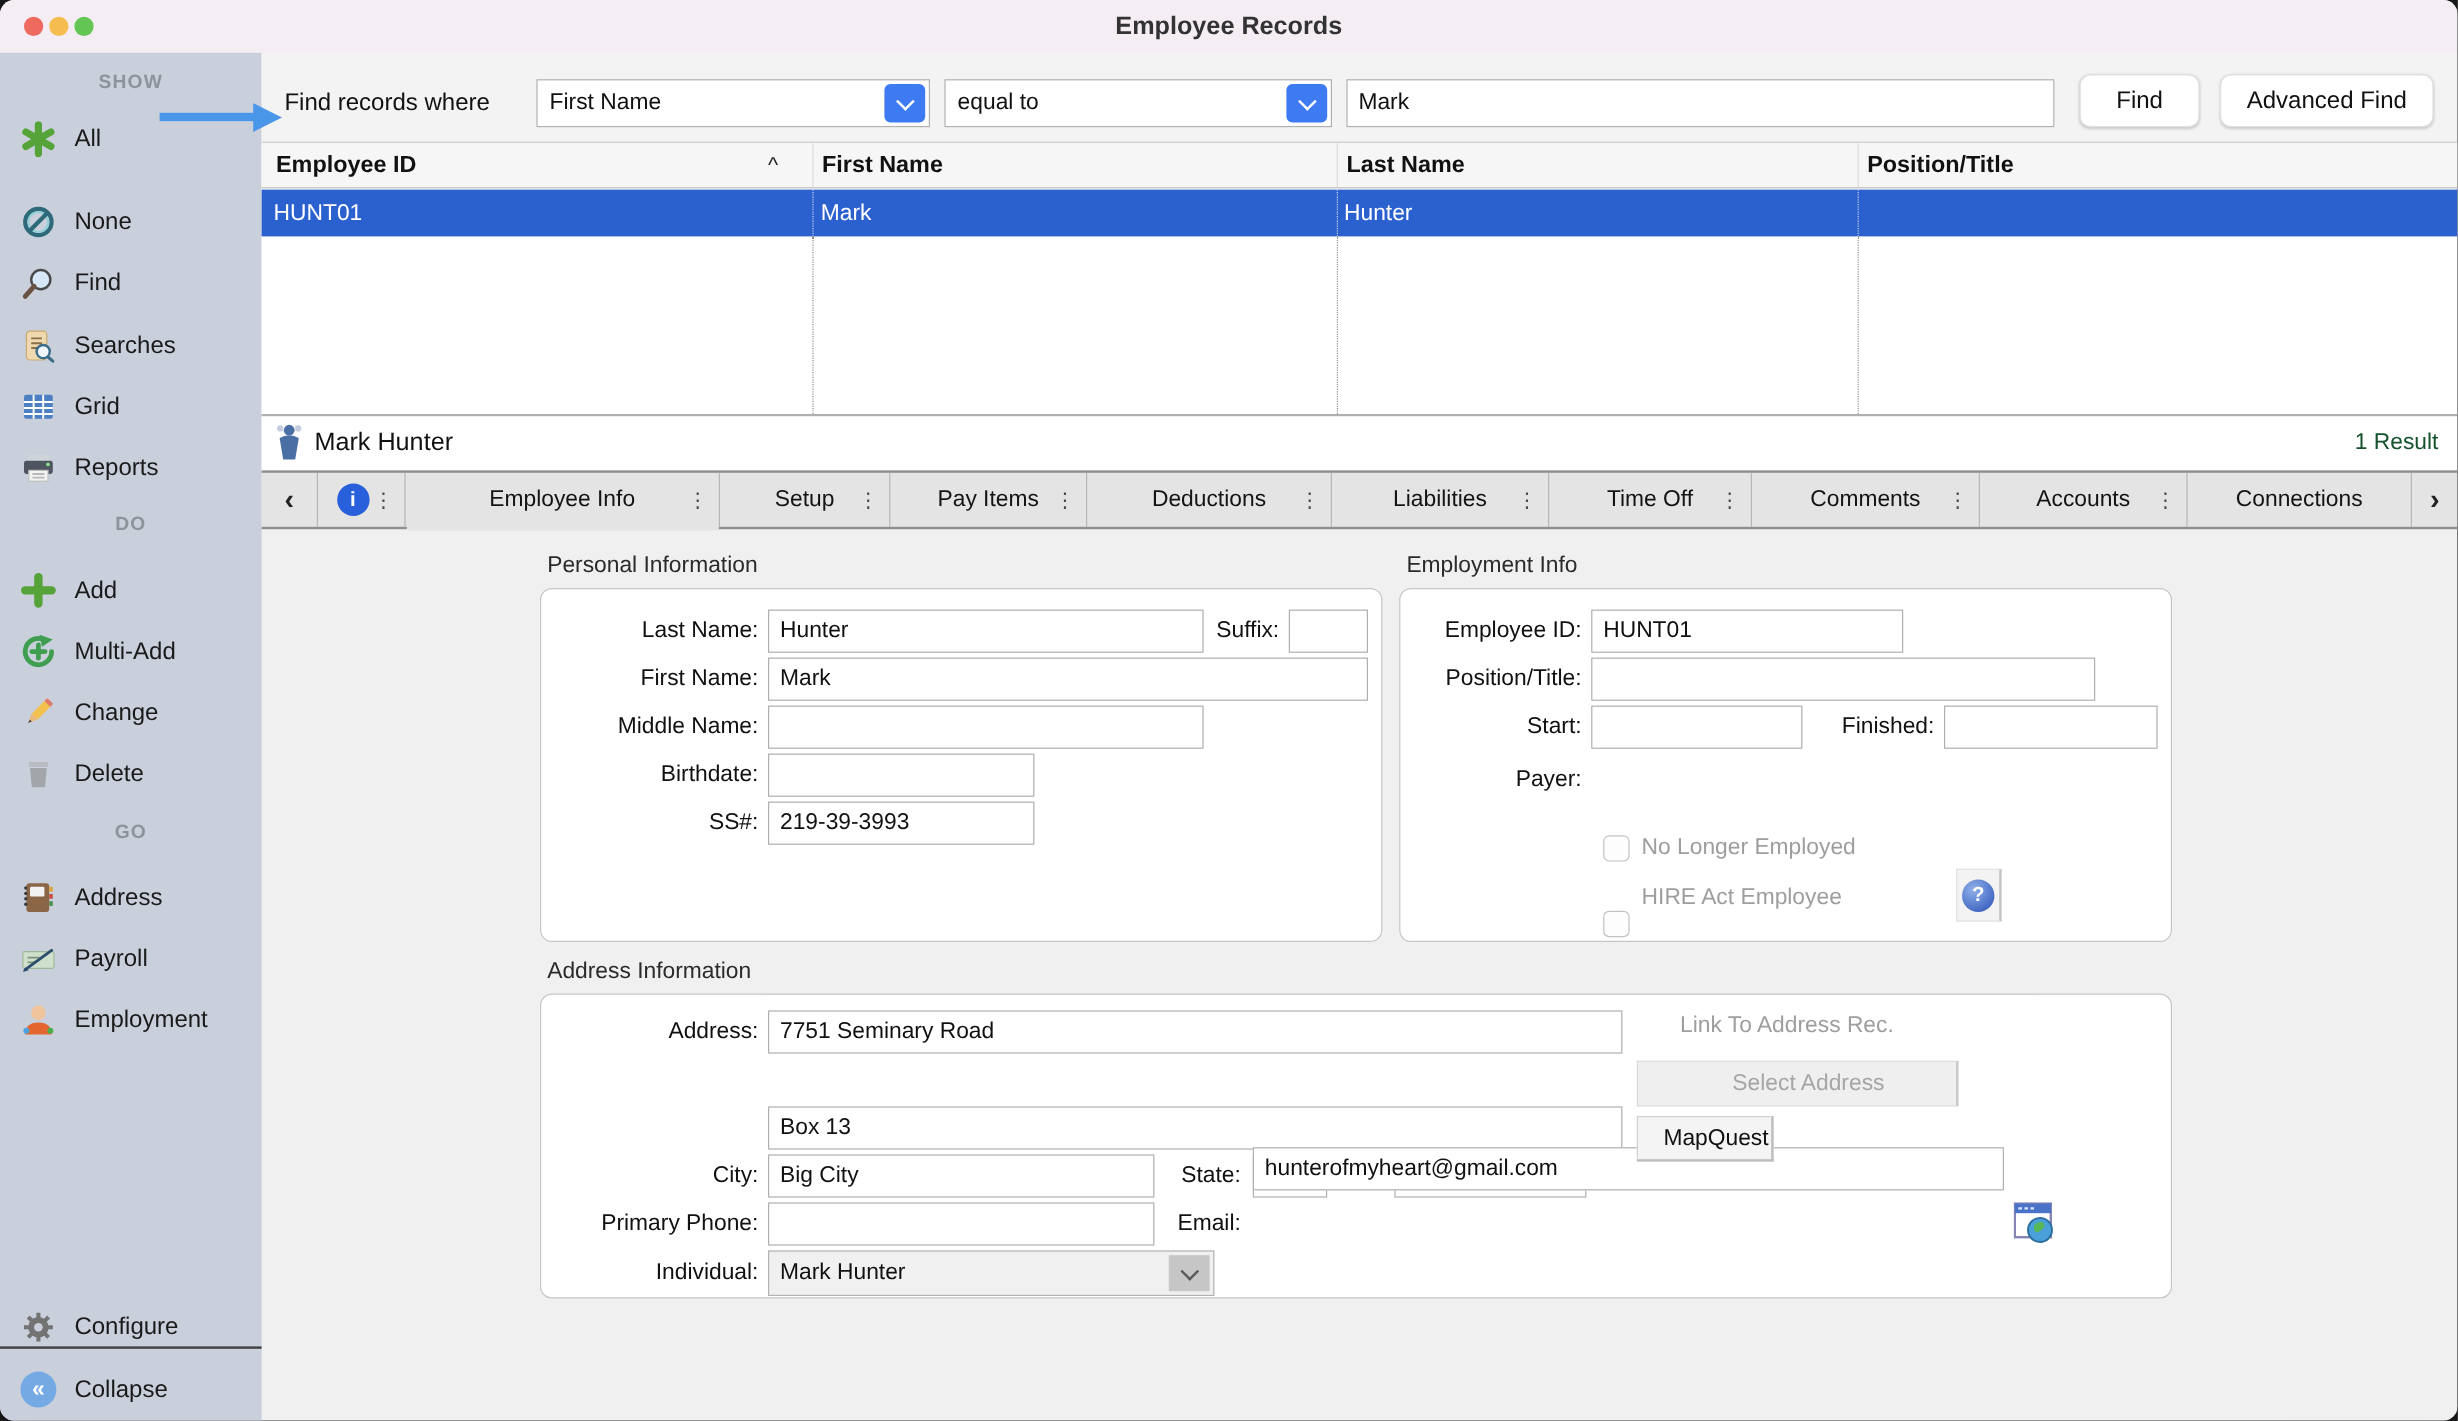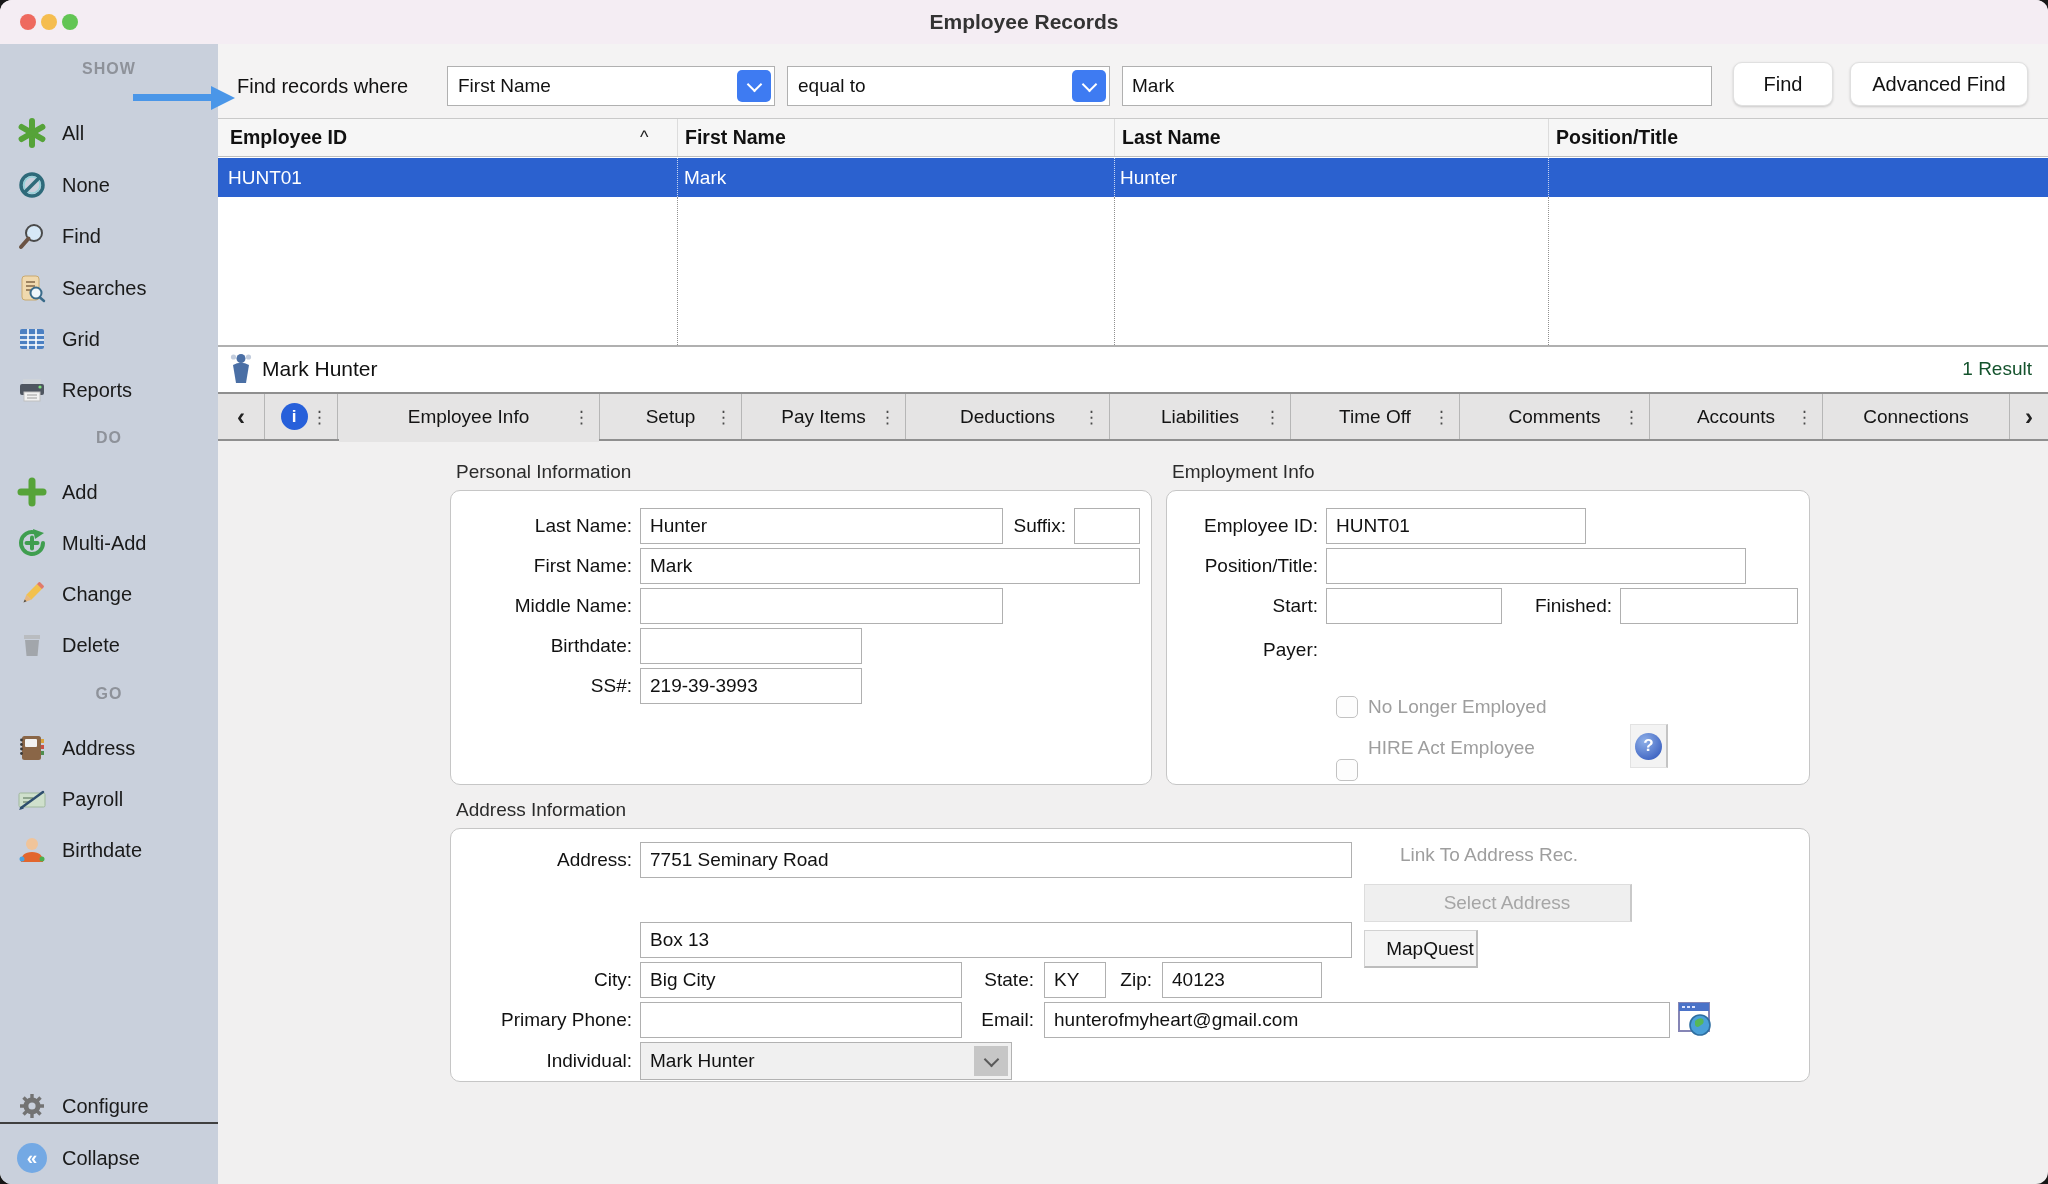--- a/index.html
+++ b/index.html
@@ -73,21 +73,21 @@
   <div class="abs" id="titlebar">
     <div class="abs light" style="left:20px;background:#ee6a5f;"></div>
     <div class="abs light" style="left:41px;background:#f5bd4f;"></div>
     <div class="abs light" style="left:62px;background:#62c554;"></div>
     <div class="abs" id="title">Employee Records</div>
   </div>
 
   <div class="abs" id="sidebar">
     <div class="abs sb-head" style="top:16px;">SHOW</div>
 
-    <div class="abs sb-item" style="top:69px;text-align:center;">
+    <div class="abs sb-item" style="top:52px;text-align:center;">
       <span class="sb-ico">
           <svg width="30" height="30" viewBox="0 0 30 30">
             <g stroke="#56a339" stroke-width="6" stroke-linecap="round">
               <line x1="15" y1="3" x2="15" y2="27"></line>
               <line x1="4.6" y1="9" x2="25.4" y2="21"></line>
               <line x1="4.6" y1="21" x2="25.4" y2="9"></line>
             </g>
           </svg>
         </span>
       <span class="sb-lbl">All</span>
@@ -236,21 +236,21 @@
     </div>
     <div class="abs sb-item" style="top:786px;">
       <span class="sb-ico">
           <svg width="30" height="30" viewBox="0 0 30 30">
             <circle cx="15" cy="9" r="6" fill="#f0c49a"></circle>
             <path d="M4 27 q0-10 11-10 q11 0 11 10 z" fill="#e2662e"></path>
             <circle cx="5" cy="24" r="2.5" fill="#4aa3e0"></circle>
             <circle cx="25" cy="24" r="2.5" fill="#4cae4c"></circle>
           </svg>
         </span>
-      <span class="sb-lbl">Birthdate</span>
+      <span class="sb-lbl">Employment</span>
     </div>
 
     <div class="abs" id="sb-divider"></div>
 
     <div class="abs sb-item" style="top:1042px;">
       <span class="sb-ico">
           <svg width="30" height="30" viewBox="0 0 30 30">
             <g stroke="#737373" stroke-width="3.4">
               <line x1="15" y1="3" x2="15" y2="27"></line>
               <line x1="3" y1="15" x2="27" y2="15"></line>
@@ -416,21 +416,21 @@
   <input class="abs f" style="left: 640px; top: 922px; width: 712px; height: 36px;" value="Box 13">
   <div class="abs flbl" style="left:450px;top:962px;width:182px;">City:</div>
   <input class="abs f" style="left: 640px; top: 962px; width: 322px; height: 36px;" value="Big City">
   <div class="abs flbl" style="left:960px;top:962px;width:74px;">State:</div>
   <input class="abs f" style="left: 1044px; top: 962px; width: 62px; height: 36px;" value="KY">
   <div class="abs flbl" style="left:1106px;top:962px;width:46px;">Zip:</div>
   <input class="abs f" style="left: 1162px; top: 962px; width: 160px; height: 36px;" value="40123">
   <div class="abs flbl" style="left:450px;top:1002px;width:182px;">Primary Phone:</div>
   <input class="abs f" style="left: 640px; top: 1002px; width: 322px; height: 36px;" value="">
   <div class="abs flbl" style="left:960px;top:1002px;width:74px;">Email:</div>
-  <input class="abs f" style="left: 1044px; top: 1002px; width: 626px; height: 36px;" value="hunterofmyheart@gmail.com">
+  <input class="abs f" style="left: 1044px; top: 956px; width: 626px; height: 36px;" value="hunterofmyheart@gmail.com">
   <div class="abs" style="left:1678px;top:1000px;"><svg width="34" height="38" viewBox="0 0 17 19">
         <rect x="0.5" y="1.5" width="15" height="14" fill="#fff" stroke="#8585b5"></rect>
         <rect x="0.5" y="1.5" width="15" height="4" fill="#4a72c8"></rect>
         <g stroke="#dde4ff" stroke-width="1">
           <line x1="2" y1="3.5" x2="3.5" y2="3.5"></line>
           <line x1="4.5" y1="3.5" x2="6" y2="3.5"></line>
           <line x1="7" y1="3.5" x2="8.5" y2="3.5"></line>
         </g>
         <circle cx="11" cy="12.5" r="5" fill="#4aa0d8" stroke="#2e6ea0" stroke-width="0.8"></circle>
         <path d="M8.5 10.5 q2-2 4-1 q1 2-1 3 q-2 2-3 0 z" fill="#57b857"></path>

